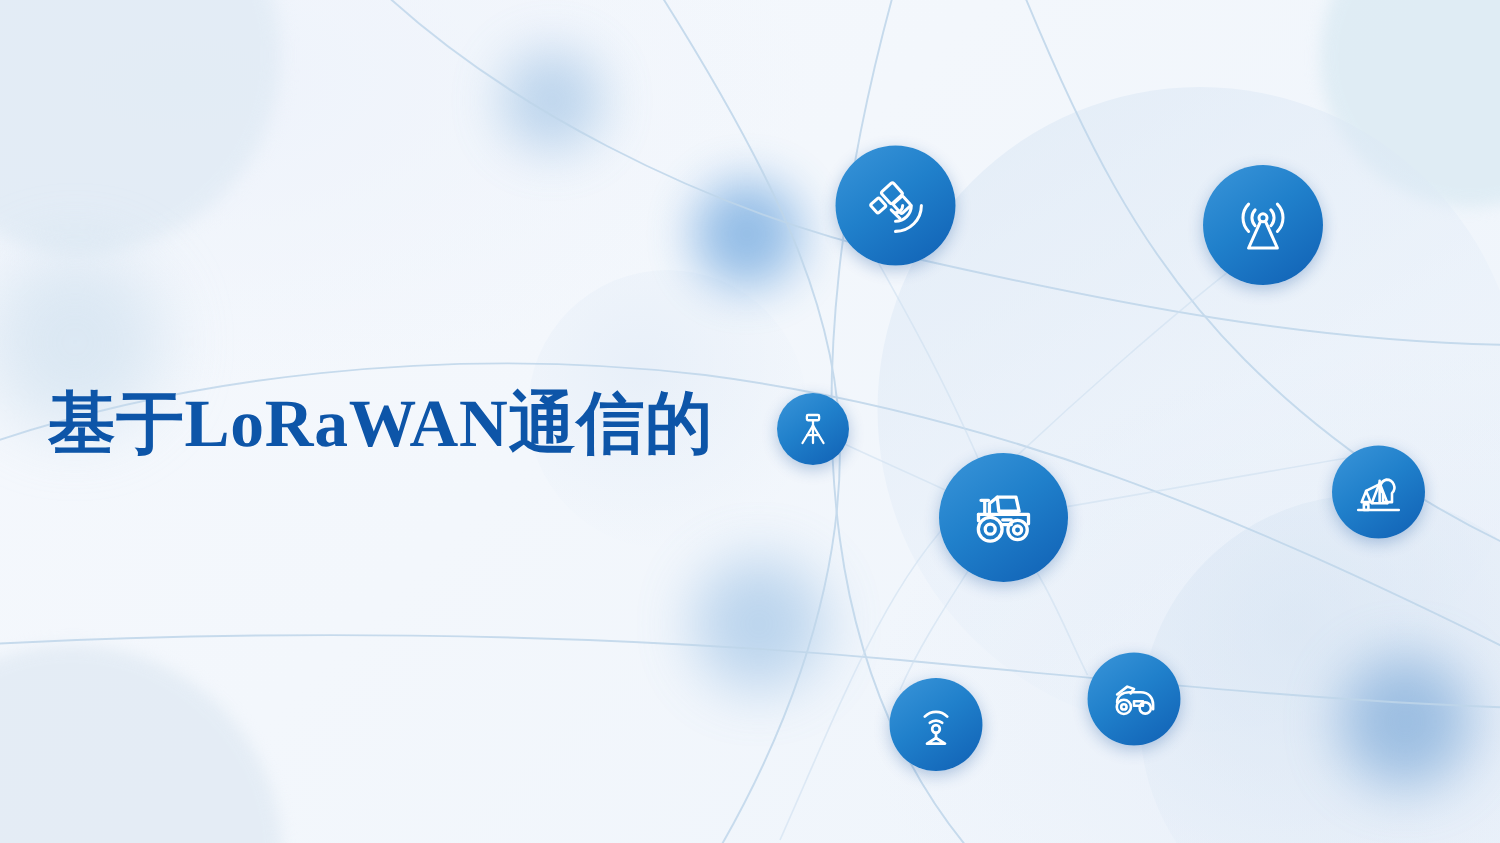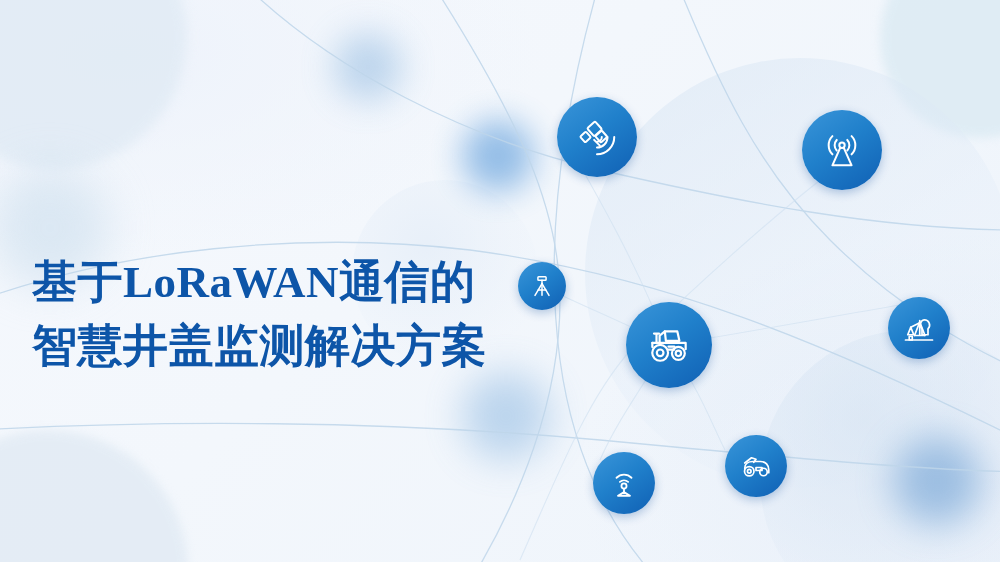--- a/index.html
+++ b/index.html
@@ -114,21 +114,20 @@
       <path d="M560,130 C600,200 640,270 668,345"></path>
       <path d="M668,345 C700,390 710,420 725,450"></path>
       <path d="M668,345 C640,390 615,425 600,460"></path>
       <path d="M668,345 C760,330 840,315 900,305"></path>
       <path d="M540,285 C580,305 630,325 668,345"></path>
     </g>
   </svg>
 
   <div class="title-block">
     <div class="title-line first">基于LoRaWAN通信的</div>
-    <div class="title-line second">智慧井盖监测解决方案</div>
   </div>
 
   <div class="node" style="left:557px; top:97px; width:80px; height:80px;">
     <span>
       <svg width="46" height="46" viewBox="0 0 48 48" stroke-width="2.1">
         <rect x="16" y="10" width="11" height="11" rx="1.4" transform="rotate(-42 21.5 15.5)"></rect>
         <rect x="8" y="20" width="8" height="8" rx="1.2" transform="rotate(-42 12 24)"></rect>
         <rect x="24" y="19" width="9" height="9" rx="1.2" transform="rotate(-42 28.5 23.5)"></rect>
         <path d="M21,27 L27,33"></path>
         <path d="M24,42 A18,18 0 0 0 42,24"></path>

